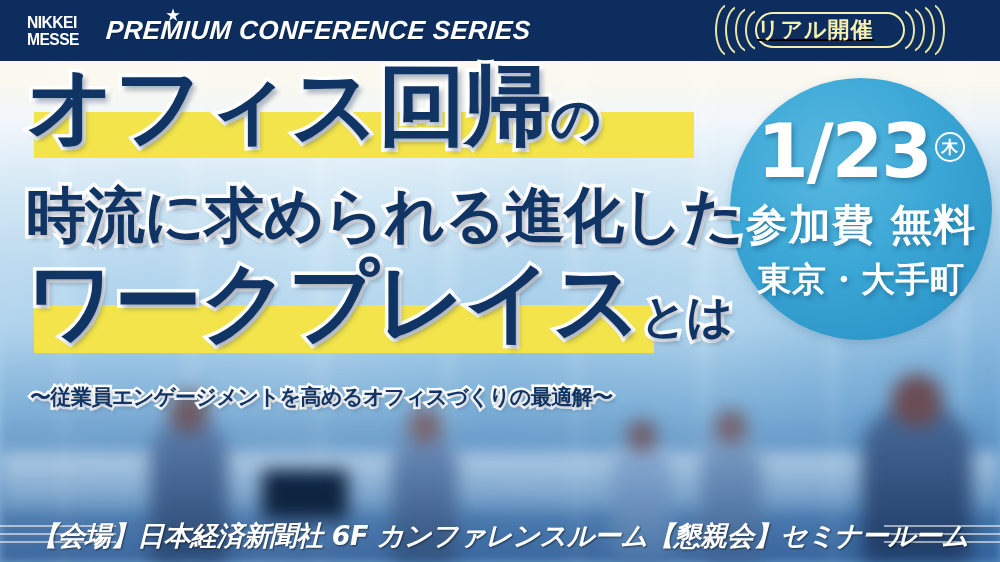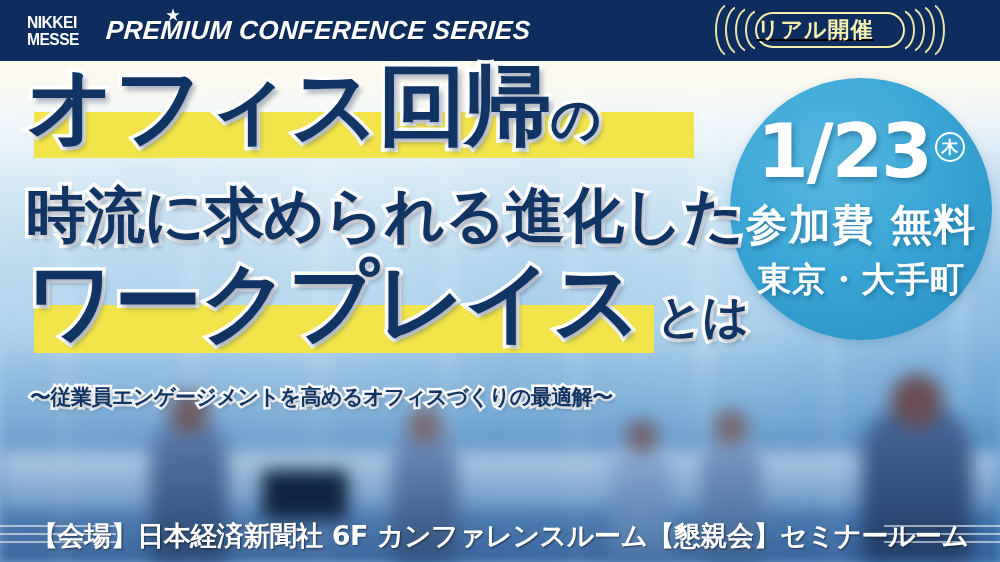--- a/index.html
+++ b/index.html
@@ -159,21 +159,21 @@
     paint-order:stroke fill;
     text-shadow:3px 4px 5px rgba(40,60,90,0.40);
   }
 
   .l1{ font-size:88px; line-height:92px; letter-spacing:-2px; }
   .l1 .small-no{ font-size:50px; letter-spacing:0; }
 
   .l2{ font-size:60px; line-height:66px; letter-spacing:-1px; }
 
   .l3{ font-size:88px; line-height:94px; letter-spacing:-2px; }
-  .l3 .toha{ font-size:46px; letter-spacing:-1px;margin-left:16px; }
+  .l3 .toha{ font-size:46px; letter-spacing:-1px; }
 
   .subtitle{
     position:absolute;
     left:30px; top:378px;
     font-size:21px;
     line-height:38px;
     font-weight:bold;
     color:#103464;
     font-family:"DejaVu Sans", "Liberation Sans", sans-serif;
     -webkit-text-stroke:5px #ffffff;
@@ -242,21 +242,21 @@
     font-family:"DejaVu Sans", "Liberation Sans", sans-serif;
     white-space:nowrap;
   }
 
   
   .venue-bar{
     position:absolute;
     left:0; bottom:0;
     width:1000px; height:52px;
     background:linear-gradient(180deg, #0b2447 0%, #0a2murder 0%, #0a2243 50%, #081d3a 100%);
-    display:flex; align-items:center; justify-content:center;
+    display:flex; align-items:center; justify-content:center;font-style:italic;
   }
   .venue-deco{
     position:absolute;
     top:50%; transform:translateY(-50%);
     width:120px; height:22px;
     background:repeating-linear-gradient(180deg,
         rgba(255,255,255,0.55) 0px, rgba(255,255,255,0.55) 2px,
         rgba(255,255,255,0.0) 2px, rgba(255,255,255,0.0) 8px);
   }
   .venue-deco.left{ left:-4px; }

